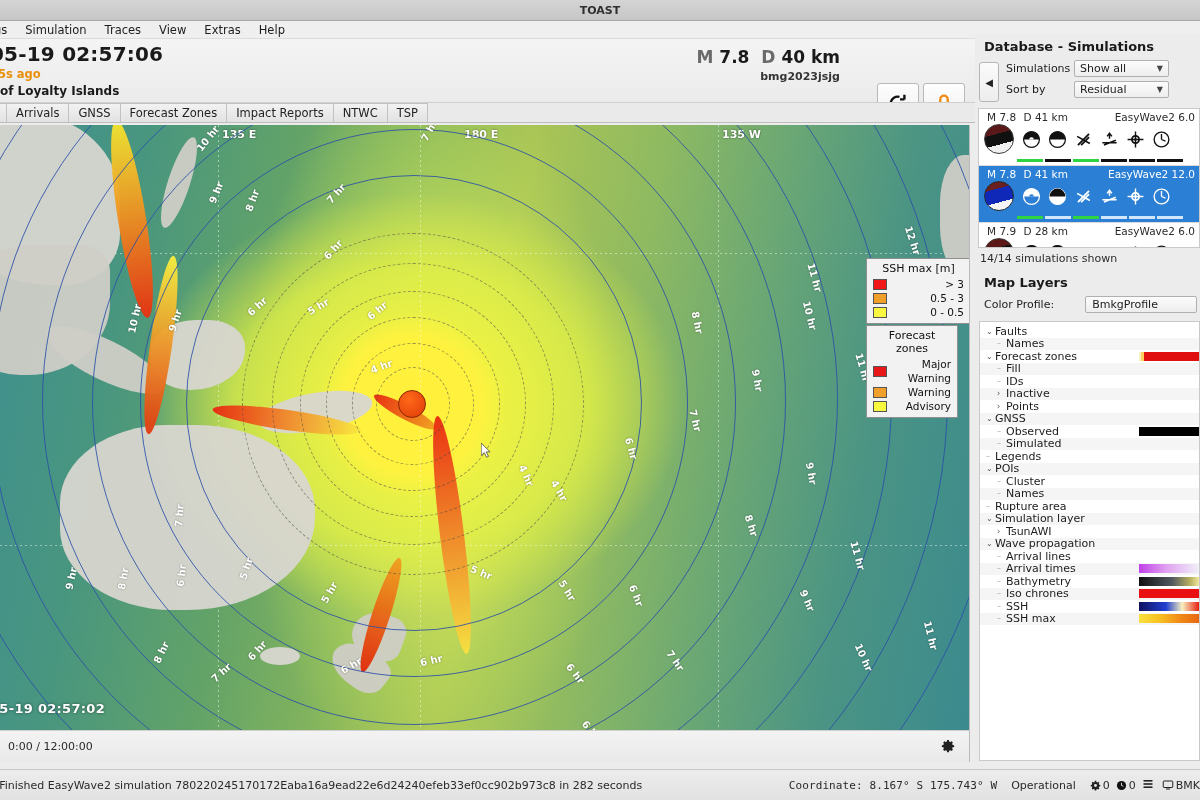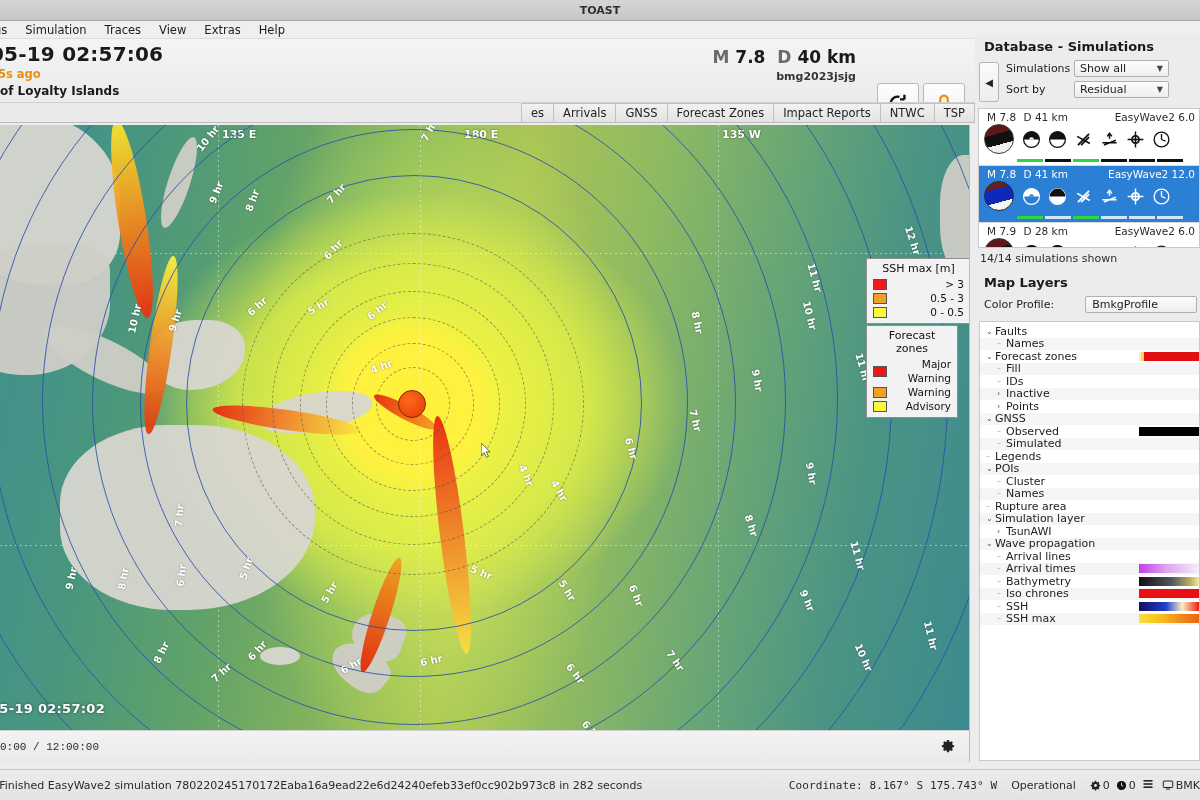--- a/index.html
+++ b/index.html
@@ -41,21 +41,21 @@
     position: relative;
     height: 64px; width: 975px;
     background: linear-gradient(#f4f4f4, #ebebeb);
     border-bottom: 1px solid #d0d0d0;
     overflow: hidden;
   }
   .ev-left { position: absolute; left: -10px; top: 3px; }
   .ev-time { font-size: 20px; font-weight: bold; color: #1a1a1a; letter-spacing: 0.2px;}
   .ev-ago { font-size: 11.5px; font-weight: bold; color: #e8900c; margin-top: 1px;}
   .ev-region { font-size: 12px; font-weight: bold; color: #1a1a1a; margin-top: 3px;}
-  .ev-right { position: absolute; right: 119px; top: 8px; text-align: right; }
+  .ev-right { position: absolute; right: 135px; top: 8px; text-align: right; }
   .ev-mag { font-size: 17px; font-weight: bold; color: #1a1a1a; }
   .ev-mag .lbl { color: #6a6a6a; }
   .ev-id { font-size: 11px; font-weight: bold; color: #353535; margin-top: 3px;}
 
   .btn-sq {
     position: absolute; top: 44px;
     width: 42px; height: 42px;
     background: linear-gradient(#fdfdfd,#f0f0f0);
     border: 1px solid #b9b9b9; border-radius: 3px;
     display: flex; align-items: center; justify-content: center;
@@ -64,21 +64,20 @@
   .btn-reload { left: 877px; top: 44px; }
   .btn-lock   { left: 923px; top: 44px; }
 
   
   .tabbar {
     height: 20px; width: 975px;
     background: #eaeaea;
     border-bottom: 1px solid #bdbdbd;
     display: flex; align-items: flex-end;
     overflow: hidden;
-    justify-content: flex-end;
   }
   .tab {
     height: 19px; padding: 0 9px;
     display: flex; align-items: center;
     font-size: 11.5px; color: #232323;
     background: linear-gradient(#f2f2f2,#e2e2e2);
     border: 1px solid #c2c2c2; border-bottom: none;
     border-right: none;
     cursor: pointer; white-space: nowrap;
   }
@@ -164,21 +163,21 @@
 
   
   .timeline {
     position: absolute; left: 0; top: 730px;
     width: 970px; height: 32px;
     background: linear-gradient(#f3f3f3,#e9e9e9);
     border-top: 1px solid #cfcfcf;
     border-right: 1px solid #bbb;
     display: flex; align-items: center;
   }
-  .tl-time { font-size: 11px; color: #2a2a2a; font-family: Liberation Mono, monospace; }
+  .tl-time { margin-left: 8px; font-size: 11px; color: #2a2a2a; }
   .tl-gear { position: absolute; right: 14px; top: 8px; cursor: pointer; }
 
   
   .rightpanel {
     position: absolute; left: 975px; top: 34px;
     width: 225px; height: 735px;
     background: #ececec;
   }
   .panel-title {
     font-size: 13px; font-weight: bold; color: #1a1a1a;

